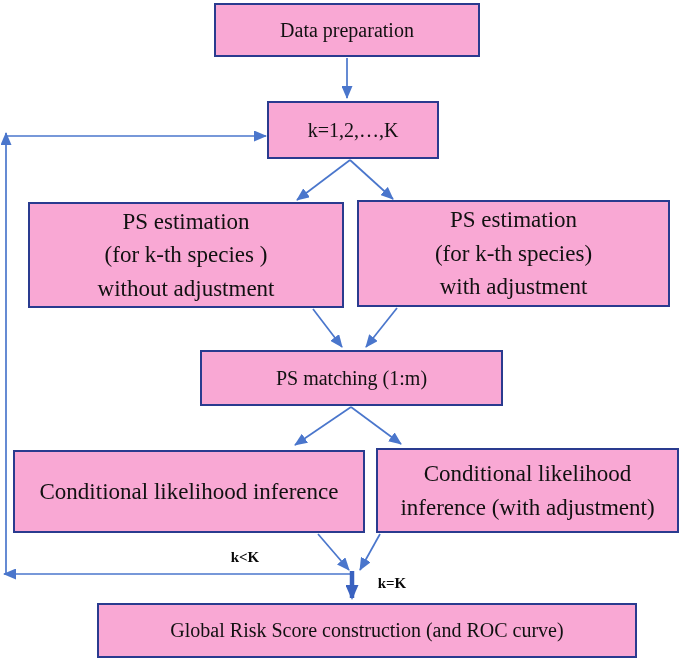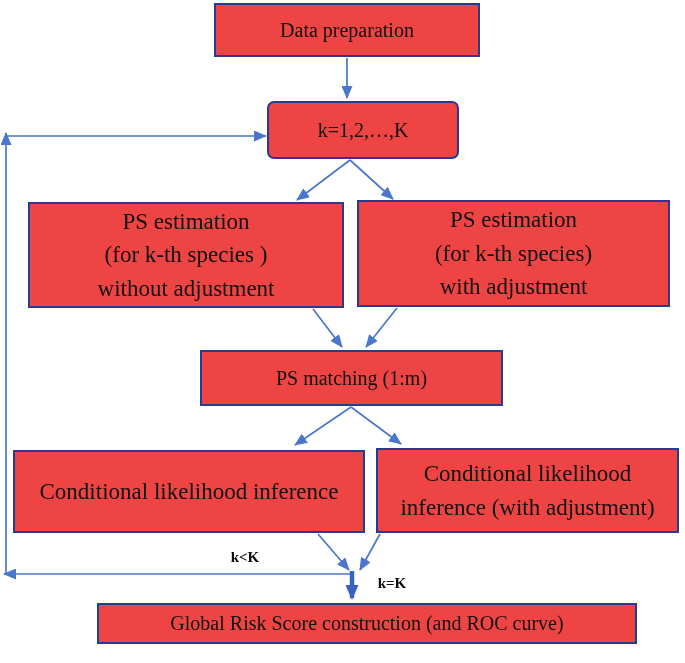--- a/index.html
+++ b/index.html
@@ -15,21 +15,21 @@
     position:relative;
     width:685px;height:663px;
     background:var(--bg);
     font-family:"Liberation Serif","DejaVu Serif",serif;
     color:var(--text);
     overflow:hidden;
   }
   .box{
     position:absolute;
     border:2px solid var(--box-border);
-    background:#ef4444;
+    background:#f9a8d4;
     display:flex;
     flex-direction:column;
     align-items:center;
     justify-content:center;
     text-align:center;
     box-sizing:border-box;
     z-index:2;
     line-height:1.45;
   }
   .box .ln{display:block;white-space:pre;}
@@ -88,21 +88,21 @@
     <line class="aline" x1="318" y1="534" x2="349" y2="570" marker-end="url(#mArr)"></line>
     <line class="aline" x1="380" y1="534" x2="360" y2="570" marker-end="url(#mArr)"></line>
 
     <line class="athick" x1="352" y1="571" x2="352" y2="598" marker-end="url(#mArrBig)"></line>
   </svg>
 
   <div class="box fs20" style="left:214px;top:3px;width:266px;height:54px;">
     <span class="ln">Data preparation</span>
   </div>
 
-  <div class="box fs20" style="left:267px;top:101px;width:192px;height:58px;border-radius:7px;">
+  <div class="box fs20" style="left:267px;top:101px;width:172px;height:58px;">
     <span class="ln">k=1,2,…,K</span>
   </div>
 
   <div class="box fs19" style="left:28px;top:202px;width:316px;height:106px;">
     <span class="ln">PS estimation</span>
     <span class="ln">(for k-th species )</span>
     <span class="ln">without adjustment</span>
   </div>
 
   <div class="box fs19" style="left:357px;top:200px;width:313px;height:107px;">
@@ -117,21 +117,21 @@
 
   <div class="box fs19" style="left:13px;top:450px;width:352px;height:83px;">
     <span class="ln">Conditional likelihood inference</span>
   </div>
 
   <div class="box fs19" style="left:376px;top:448px;width:303px;height:85px;">
     <span class="ln">Conditional likelihood</span>
     <span class="ln">inference (with adjustment)</span>
   </div>
 
-  <div class="box fs20" style="left:97px;top:603px;width:540px;height:41px;">
+  <div class="box fs20" style="left:97px;top:603px;width:540px;height:55px;">
     <span class="ln">Global Risk Score construction (and ROC curve)</span>
   </div>
 
   <div class="edge-label" style="left:205px;top:549px;width:80px;">k&lt;K</div>
 
   <div class="edge-label" style="left:362px;top:575px;width:60px;">k=K</div>
 
 </div>
 
 </body></html>

